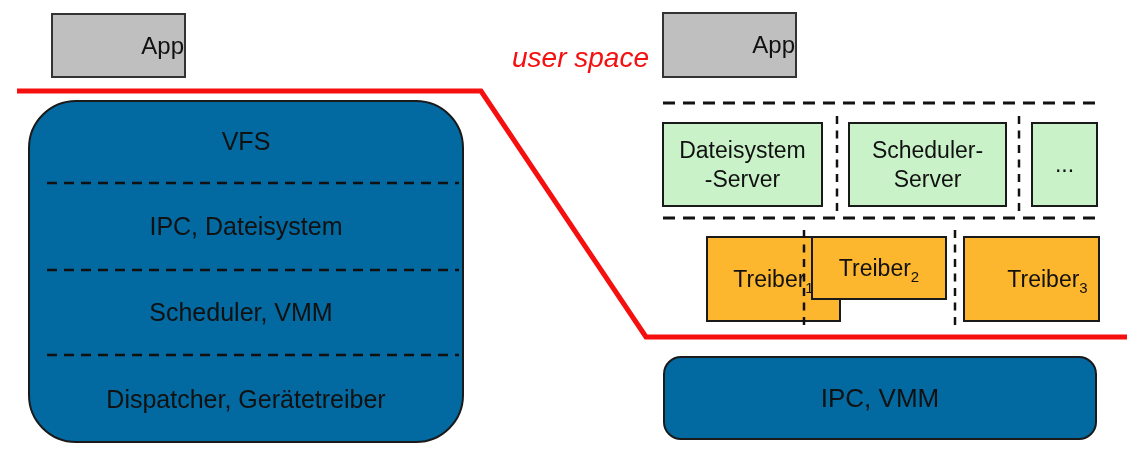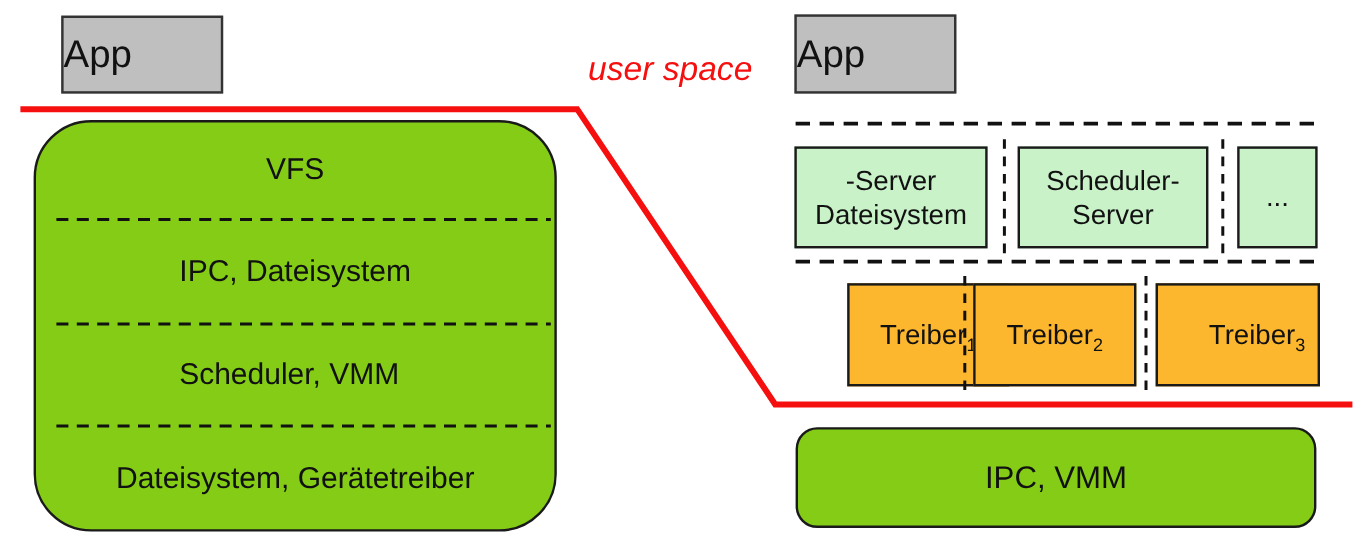--- a/index.html
+++ b/index.html
@@ -11,25 +11,25 @@
     font-family: "Liberation Sans", sans-serif;
     color: #111;
     overflow: hidden;
   }
   .abs { position: absolute; box-sizing: border-box; }
 
   
   .app-box {
     background: var(--app-fill, #bfbfbf);
     border: 2px solid #333;
-    display: flex; align-items: center; justify-content: flex-start;
-    font-size: 32px;
+    display: flex; align-items: center; justify-content: flex-end;
+    font-size: 24px;
   }
   .kernel-rect {
-    background: #84cc16;
+    background: #0369a1;
     border: 2px solid #1a1a1a;
     text-align: center;
   }
   .left-kernel { border-radius: 48px; }
   .right-kernel { border-radius: 18px; display:flex; align-items:center; justify-content:center; font-size: 26px; }
 
   .layer-label {
     display: flex; align-items: center; justify-content: center;
     font-size: 25px; text-align: center;
   }
@@ -67,44 +67,44 @@
 
   <div class="abs app-box" style="left:51px; top:13px; width:135px; height:65px;">
     <span>App</span>
   </div>
 
   <div class="abs kernel-rect left-kernel" style="left:28px; top:100px; width:436px; height:343px;"></div>
 
   <div class="abs layer-label" style="left:28px; top:100px; width:436px; height:83px;">VFS</div>
   <div class="abs layer-label" style="left:28px; top:183px; width:436px; height:87px;">IPC, Dateisystem</div>
   <div class="abs layer-label" style="left:28px; top:270px; width:426px; height:85px;">Scheduler, VMM</div>
-  <div class="abs layer-label" style="left:28px; top:355px; width:436px; height:88px;">Dateisystem, Gerätetreiber</div>
+  <div class="abs layer-label" style="left:28px; top:355px; width:436px; height:88px;">Dispatcher, Gerätetreiber</div>
 
-  <div class="abs space-label" style="left:490px; top:42px;">user space</div>
+  <div class="abs space-label" style="left:512px; top:42px;">user space</div>
 
   <div class="abs app-box" style="left:662px; top:12px; width:135px; height:66px;">
     <span>App</span>
   </div>
 
   <div class="abs server-box" style="left:662px; top:122px; width:161px; height:85px;">
+    <span>Dateisystem</span>
     <span>-Server</span>
-    <span>Dateisystem</span>
   </div>
   <div class="abs server-box" style="left:848px; top:122px; width:159px; height:85px;">
     <span>Scheduler-</span>
     <span>Server</span>
   </div>
   <div class="abs server-box" style="left:1031px; top:122px; width:67px; height:85px;">
     <span>...</span>
   </div>
 
   <div class="abs driver-box" style="left:662px; top:236px; width:135px; height:86px;margin-left:44px;">
     <span><span>Treiber</span><sub>1</sub></span>
   </div>
-  <div class="abs driver-box" style="left:811px; top:236px; width:136px; height:86px;">
+  <div class="abs driver-box" style="left:811px; top:236px; width:136px; height:64px;">
     <span><span>Treiber</span><sub>2</sub></span>
   </div>
   <div class="abs driver-box" style="left:963px; top:236px; width:137px; height:86px;padding-left:32px;">
     <span><span>Treiber</span><sub>3</sub></span>
   </div>
 
   <div class="abs kernel-rect right-kernel" style="left:663px; top:356px; width:434px; height:84px;">
     <span>IPC, VMM</span>
   </div>
 

